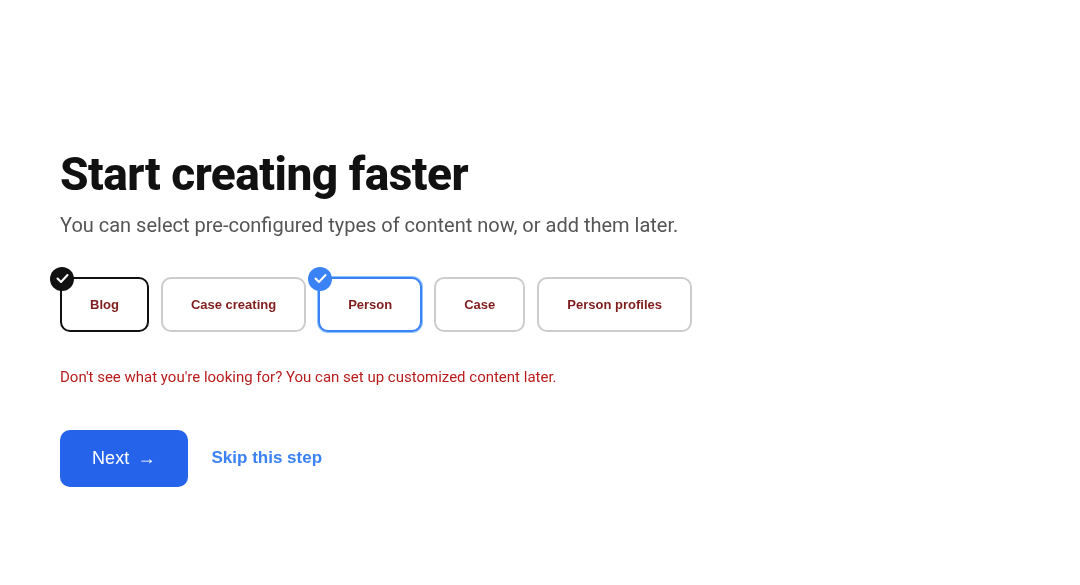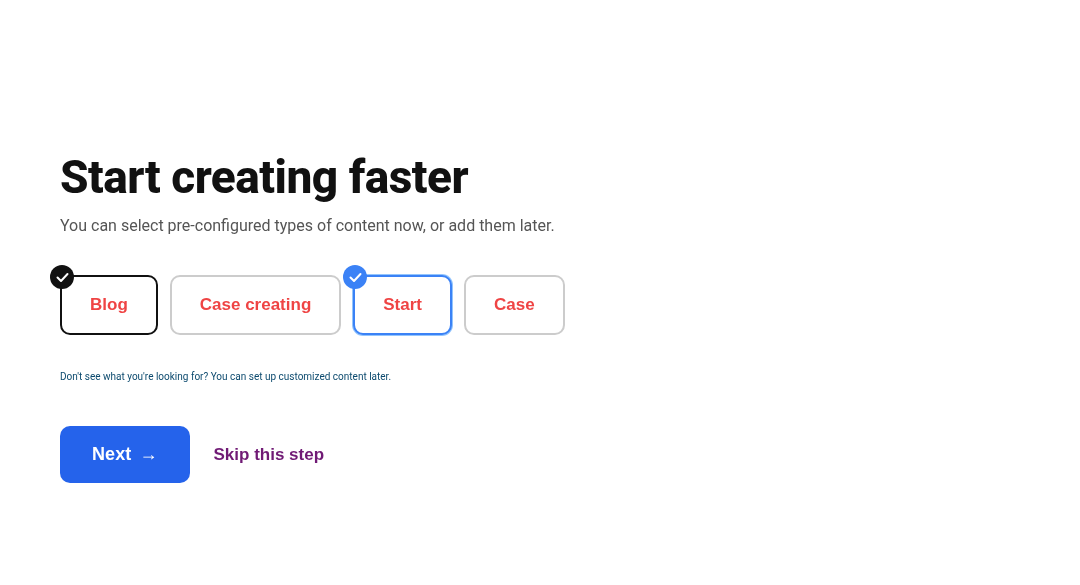--- a/index.html
+++ b/index.html
@@ -37,21 +37,21 @@
 
     .title {
       font-size: 46px;
       font-weight: 800;
       color: #111111;
       margin-bottom: 12px;
       letter-spacing: -0.5px;
     }
 
     .subtitle {
-      font-size: 16px;
+      font-size: 20px;
       color: #555555;
       margin-bottom: 40px;
     }
 
     .options-row {
       display: flex;
       flex-direction: row;
       gap: 12px;
       margin-bottom: 36px;
       flex-wrap: wrap;
@@ -65,23 +65,23 @@
     }
 
     .option-btn {
       display: inline-flex;
       align-items: center;
       justify-content: center;
       padding: 18px 28px;
       border: 2px solid #cccccc;
       border-radius: 10px;
       background: #ffffff;
-      font-size: 17px;
+      font-size: 13px;
       font-weight: 700;
-      color: #ef4444;
+      color: #7f1d1d;
       cursor: pointer;
       position: relative;
       min-width: 80px;
       transition: border-color 0.15s;
     }
 
     .option-btn.selected {
       border-color: #111111;
       border-width: 2px;
     }
@@ -109,54 +109,54 @@
     .check-badge.blue {
       background: #3b82f6;
     }
 
     .check-badge svg {
       width: 13px;
       height: 13px;
     }
 
     .hint-text {
-      font-size: 10px;
-      color: #0c4a6e;
+      font-size: 15px;
+      color: #b91c1c;
       margin-bottom: 44px;
     }
 
     .actions-row {
       display: flex;
       align-items: center;
       gap: 24px;
     }
 
     .next-btn {
       display: inline-flex;
       align-items: center;
       gap: 8px;
       background: #2563eb;
       color: #ffffff;
       border: none;
       border-radius: 10px;
       padding: 18px 32px;
       font-size: 18px;
-      font-weight: 700;
+      font-weight: 400;
       cursor: pointer;
       letter-spacing: 0.1px;
     }
 
     .next-btn .arrow {
       font-size: 18px;
     }
 
     .skip-btn {
       background: none;
       border: none;
-      color: #701a75;
+      color: #3b82f6;
       font-size: 17px;
       font-weight: 600;
       cursor: pointer;
       text-decoration: none;
     }
   </style>
 </head>
 <body>
 
 <div class="page-container">
@@ -179,27 +179,30 @@
       <div class="option-item">
         <button class="option-btn">Case creating</button>
       </div>
 
       <div class="option-item">
         <div class="check-badge blue">
           <svg viewBox="0 0 13 10" fill="none" xmlns="http://www.w3.org/2000/svg">
             <path d="M1.5 5L5 8.5L11.5 1.5" stroke="white" stroke-width="2" stroke-linecap="round" stroke-linejoin="round"></path>
           </svg>
         </div>
-        <button class="option-btn selected-blue">Start</button>
+        <button class="option-btn selected-blue">Person</button>
       </div>
 
       <div class="option-item">
         <button class="option-btn">Case</button>
       </div>
 
+      <div class="option-item">
+        <button class="option-btn">Person profiles</button>
+      </div>
 
 
     </div>
 
     <p class="hint-text">Don't see what you're looking for? You can set up customized content later.</p>
 
     <div class="actions-row">
       <button class="next-btn">
         <span>Next</span>
         <span class="arrow">→</span>

